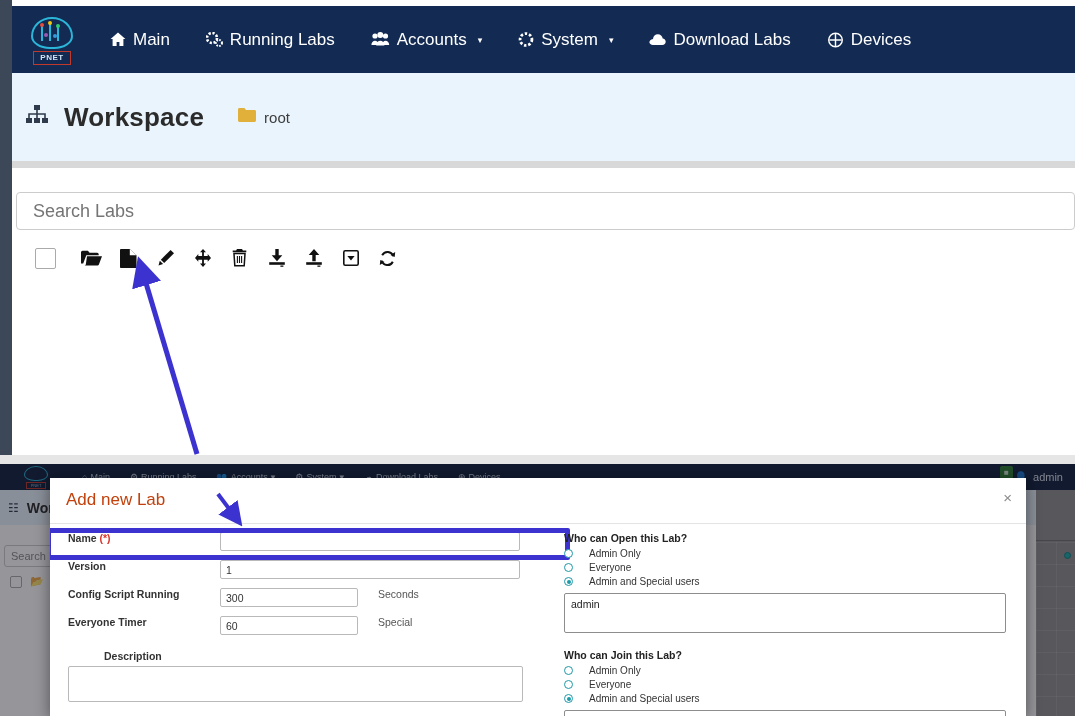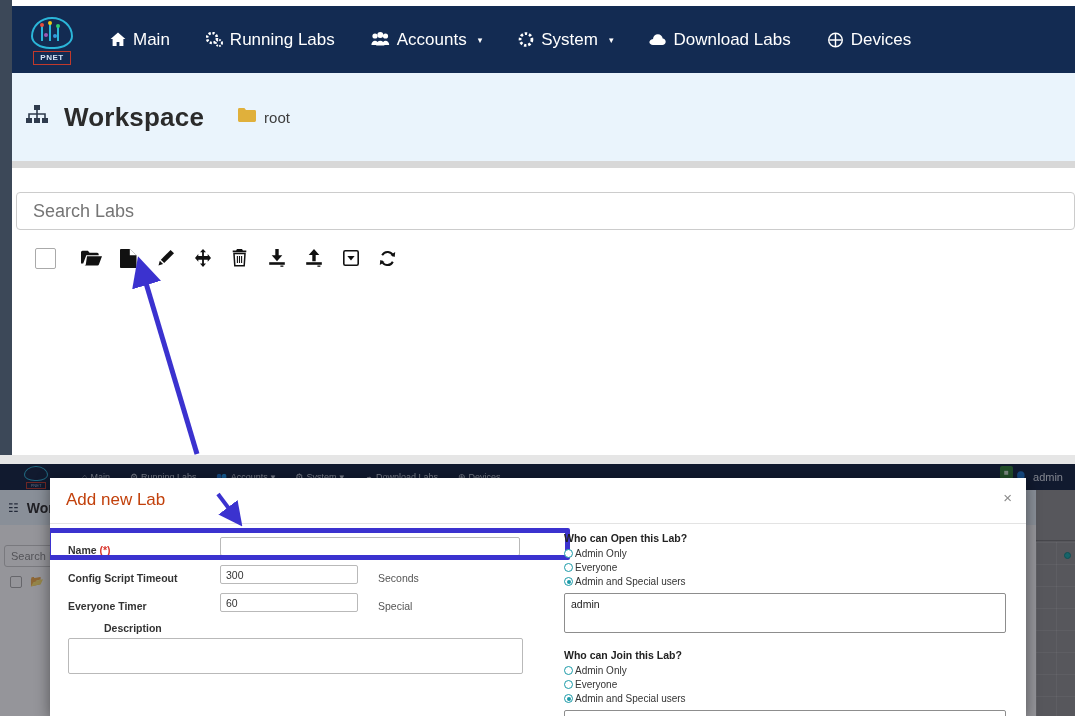--- a/index.html
+++ b/index.html
@@ -177,21 +177,21 @@
   .modal-title { font-size:17px; color:#c2410c; font-weight:normal; }
   .modal-close {
     position:absolute; right:14px; top:12px; font-size:15px; color:#8b8b8b;
     cursor:pointer; line-height:1;
   }
   .modal-divider { position:absolute; left:0; right:0; top:45px; height:1px; background:#e3e3e3; }
   .modal-body { position:absolute; left:0; top:46px; right:0; bottom:0; display:flex; }
   .col-left { width:510px; position:relative; padding:8px 0 0 18px; }
   .col-right { flex:1; position:relative; padding:8px 20px 0 4px; }
 
-  .frow { display:flex; align-items:flex-end; height:24px; margin-bottom:4px; }
+  .frow { display:flex; align-items:flex-start; height:24px; margin-bottom:4px; }
   .flabel { width:152px; font-size:10.5px; font-weight:bold; color:#333; }
   .flabel .req { color:#d9342b; font-weight:bold; }
   .finput {
     height:19px; border:1px solid #b9b9b9; border-radius:2px; background:#fff;
     font-size:10.5px; color:#333; padding:0 5px;
     font-family:"Liberation Sans", sans-serif; outline:none;
   }
   .finput.wide { width:300px; }
   .finput.mid { width:138px; }
   .funit { font-size:10.5px; color:#555; margin-left:20px; }
@@ -203,21 +203,21 @@
     padding:4px 5px; outline:none; color:#333;
   }
 
   
   .name-highlight {
     position:absolute; left:-4px; top:4px; width:524px; height:32px;
     border:5px solid #3b32cf; border-radius:2px; pointer-events:none;
   }
 
   .rgroup-title { font-size:10.5px; font-weight:bold; color:#222; margin:0 0 3px 0; }
-  .ropt { display:flex; align-items:center; gap:2px; height:13px; margin-bottom:1px; cursor:pointer; }
+  .ropt { display:flex; align-items:center; gap:16px; height:13px; margin-bottom:1px; cursor:pointer; }
   .radio {
     width:9px; height:9px; border-radius:50%; border:1.6px solid #1b9aa8;
     background:#fff; position:relative; flex:none;
   }
   .radio.on::after {
     content:""; position:absolute; left:1.6px; top:1.6px; width:4.4px; height:4.4px;
     border-radius:50%; background:#1b9aa8;
   }
   .ropt-label { font-size:10px; color:#333; }
   .users-area {
@@ -516,24 +516,28 @@
       <div class="col-left">
 
         <div class="frow">
           <span class="flabel">
             <span>Name</span>
             <span class="req">(*)</span>
           </span>
           <input class="finput wide" type="text" value="" style="">
         </div>
 
-
-
         <div class="frow">
-          <span class="flabel">Config Script Timeout</span>
+          <span class="flabel">Version</span>
+          <input class="finput wide" type="text" value="1" style="">
+        </div>
+
+
+        <div class="frow">
+          <span class="flabel">Config Script Running</span>
           <input class="finput mid" type="text" value="300" style="">
           <span class="funit">Seconds</span>
         </div>
 
         <div class="frow">
           <span class="flabel">Everyone Timer</span>
           <input class="finput mid" type="text" value="60" style="">
           <span class="funit">Special</span>
         </div>
 

